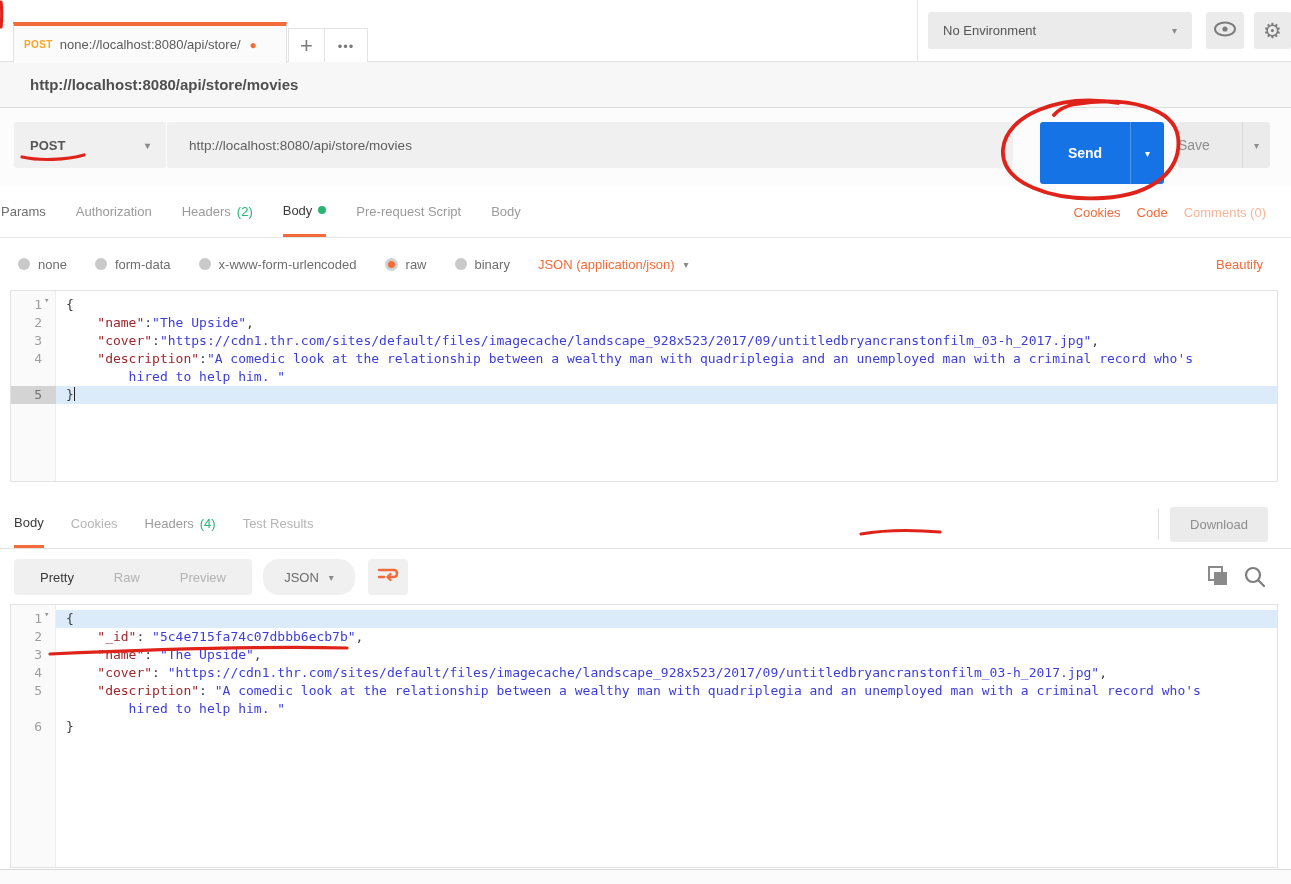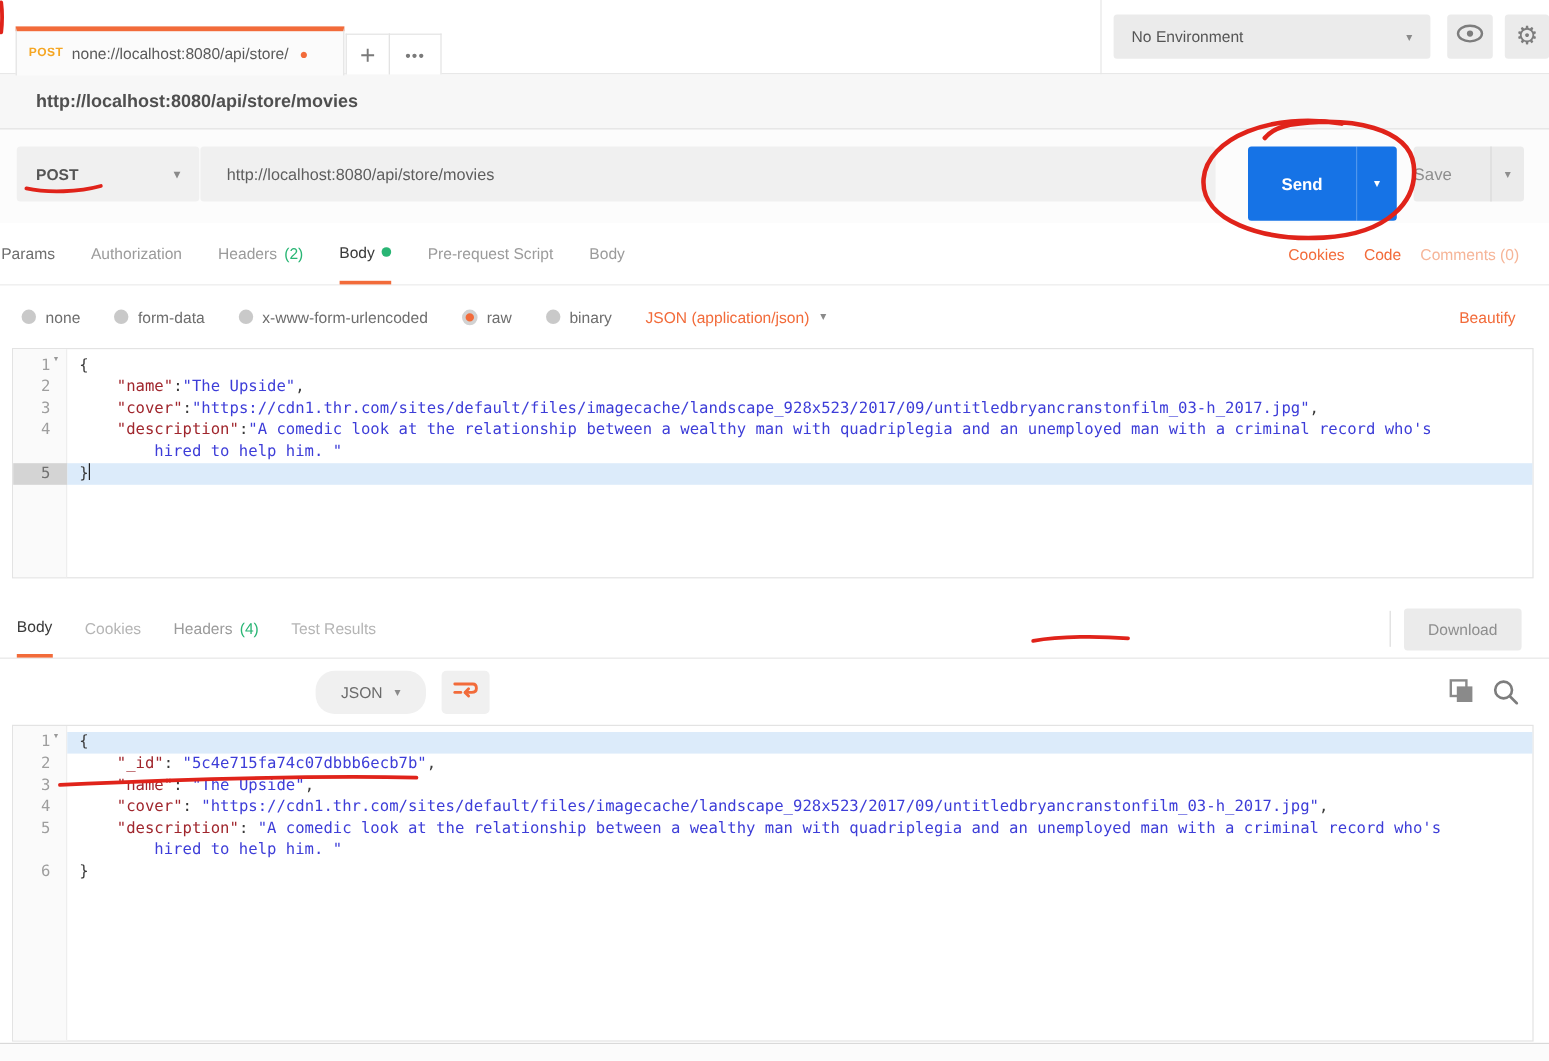--- a/index.html
+++ b/index.html
@@ -286,20 +286,25 @@
     <div class="rtab">
         <span>Test Results</span>
       </div>
   </div>
   <div class="meta-divider"></div>
   <div class="download-btn">
     <span>Download</span>
   </div>
 
   <div class="resp-toolbar">
+    <div class="view-seg">
+      <span class="view active">Pretty</span>
+      <span class="view">Raw</span>
+      <span class="view">Preview</span>
+    </div>
     <div class="fmt-select">
       <span>JSON</span>
       <span class="caret">▾</span>
     </div>
     <div class="wrap-btn">
       <span>
         <svg width="22" height="20" viewBox="0 0 22 20">
             <path d="M2,5 H17 C19.2,5 20,6.5 20,8.5 C20,10.5 19,12 16,12 H11" fill="none" stroke="#f26b3a" stroke-width="2.4" stroke-linecap="round"></path>
             <path d="M2,12 H7" fill="none" stroke="#f26b3a" stroke-width="2.4" stroke-linecap="round"></path>
             <path d="M13.5,9 L10.5,12 L13.5,15" fill="none" stroke="#f26b3a" stroke-width="2.4" stroke-linecap="round" stroke-linejoin="round"></path>

